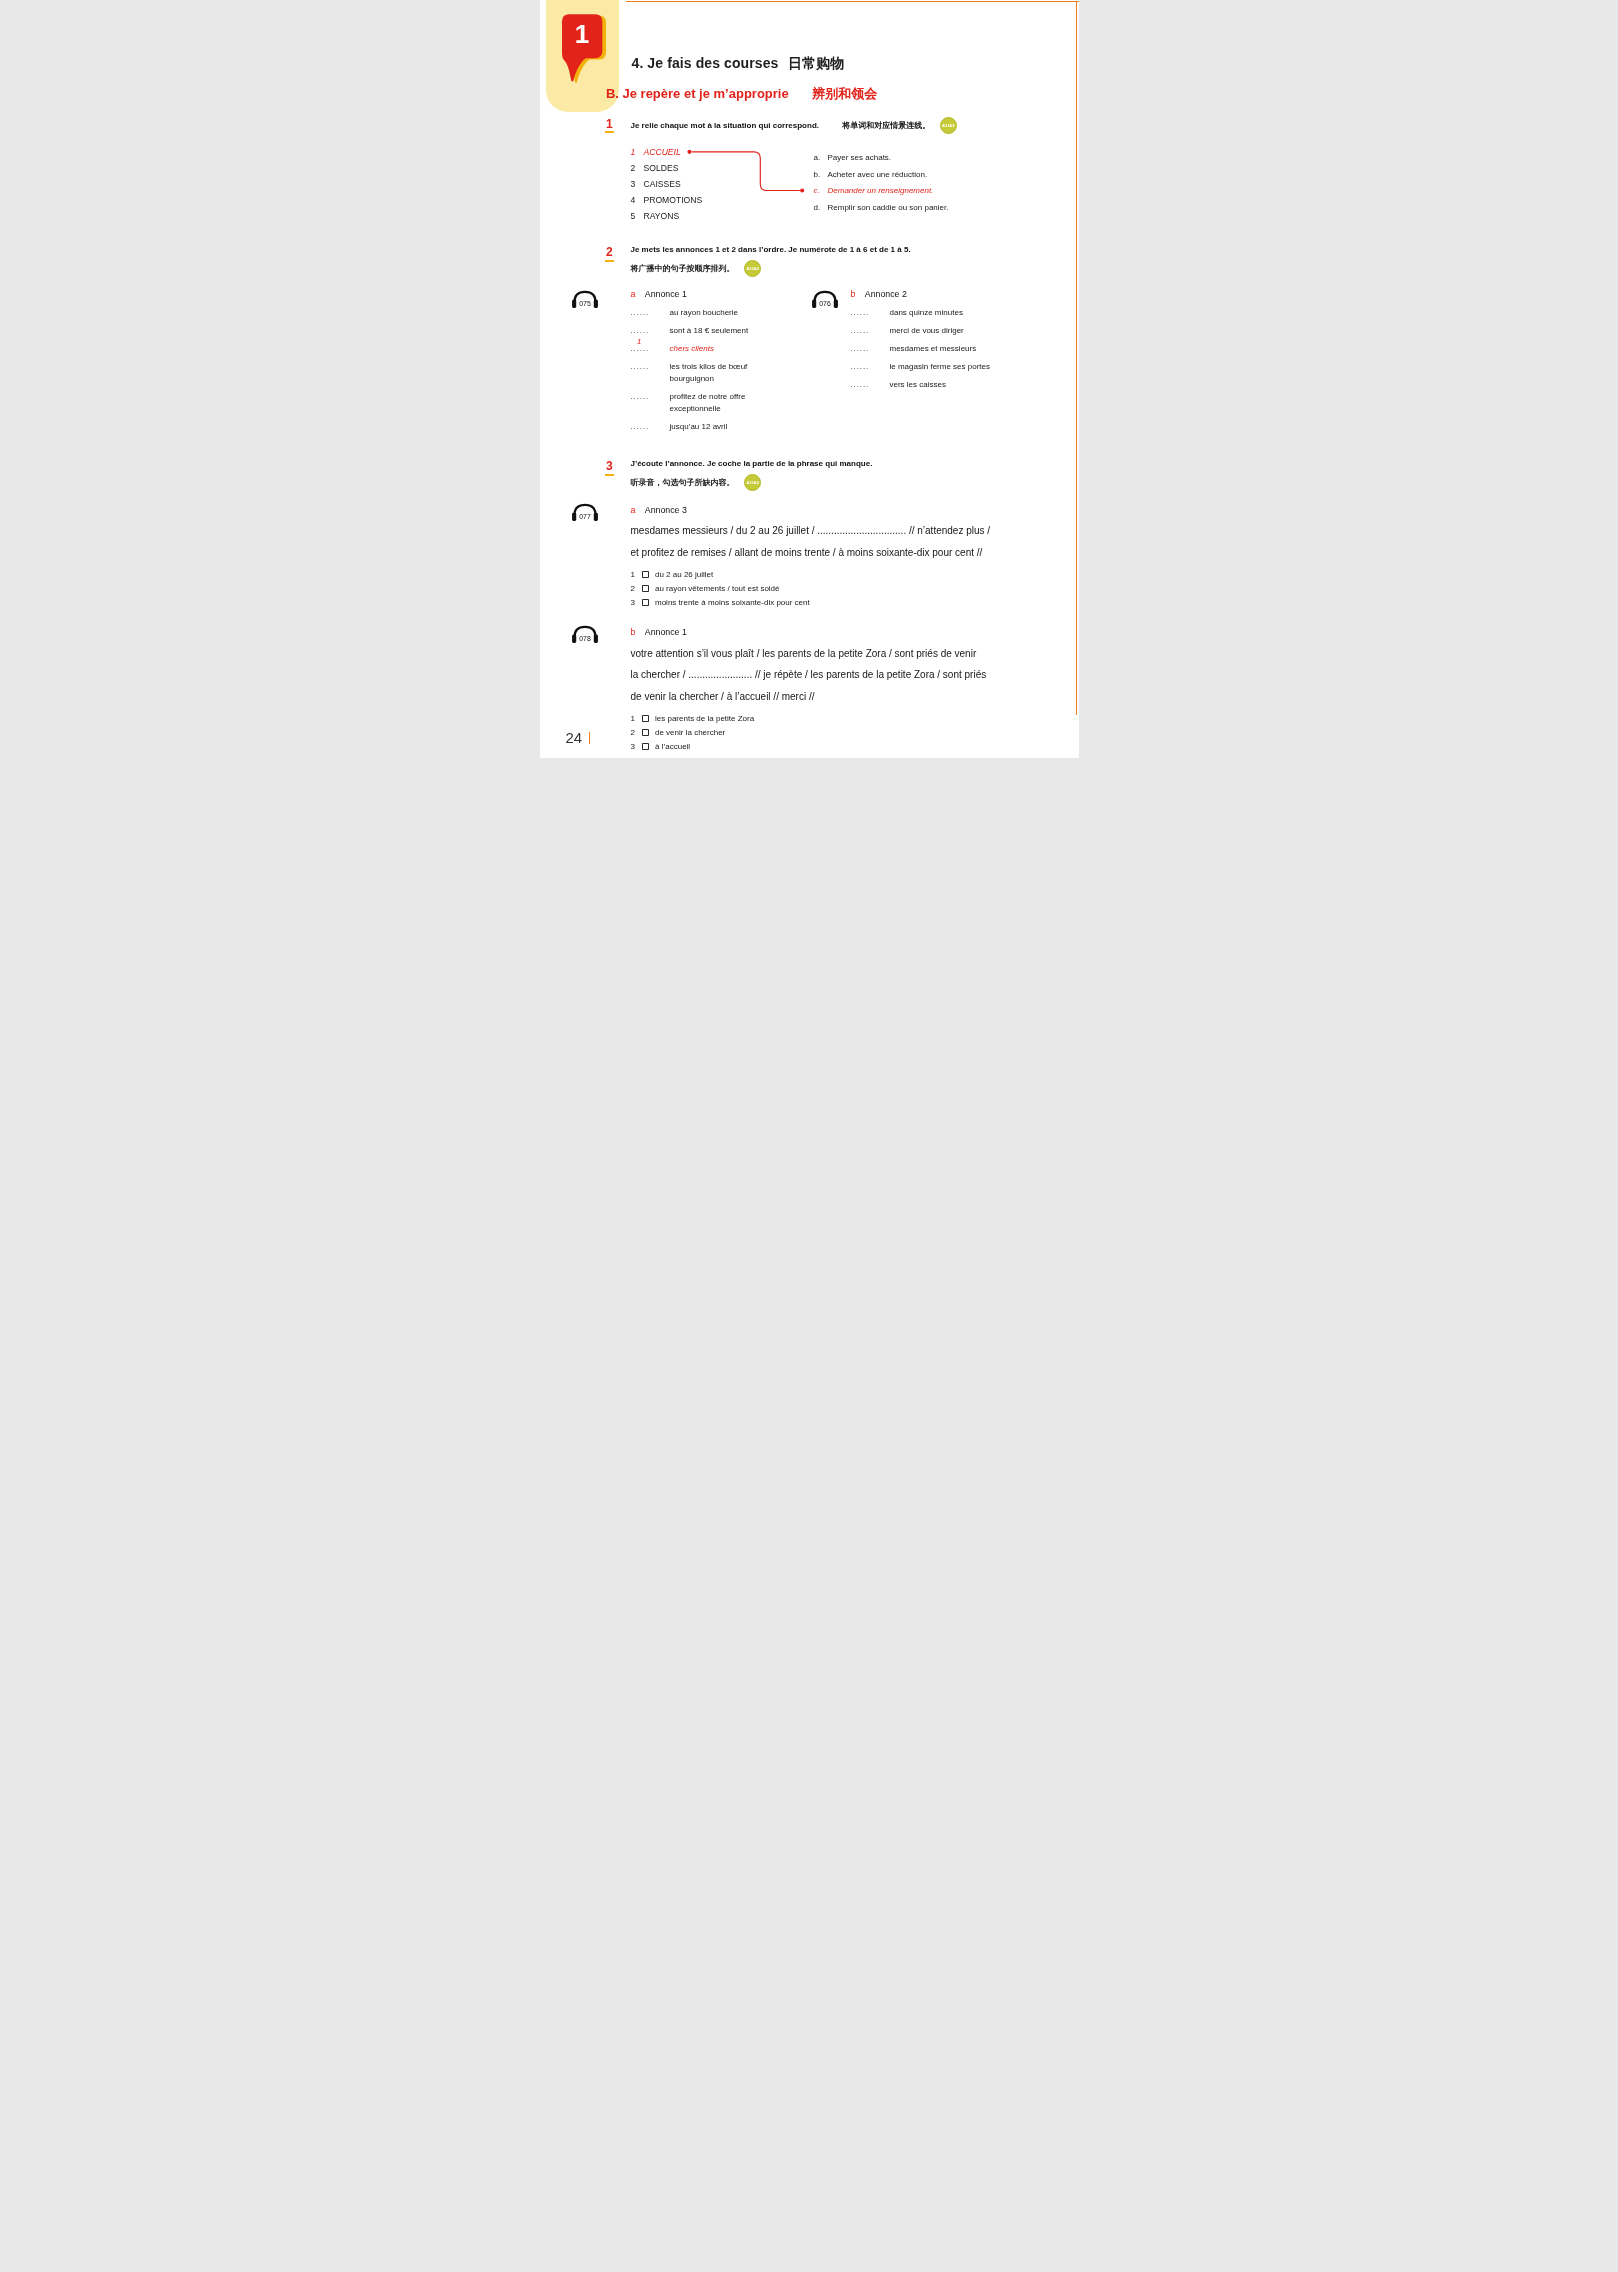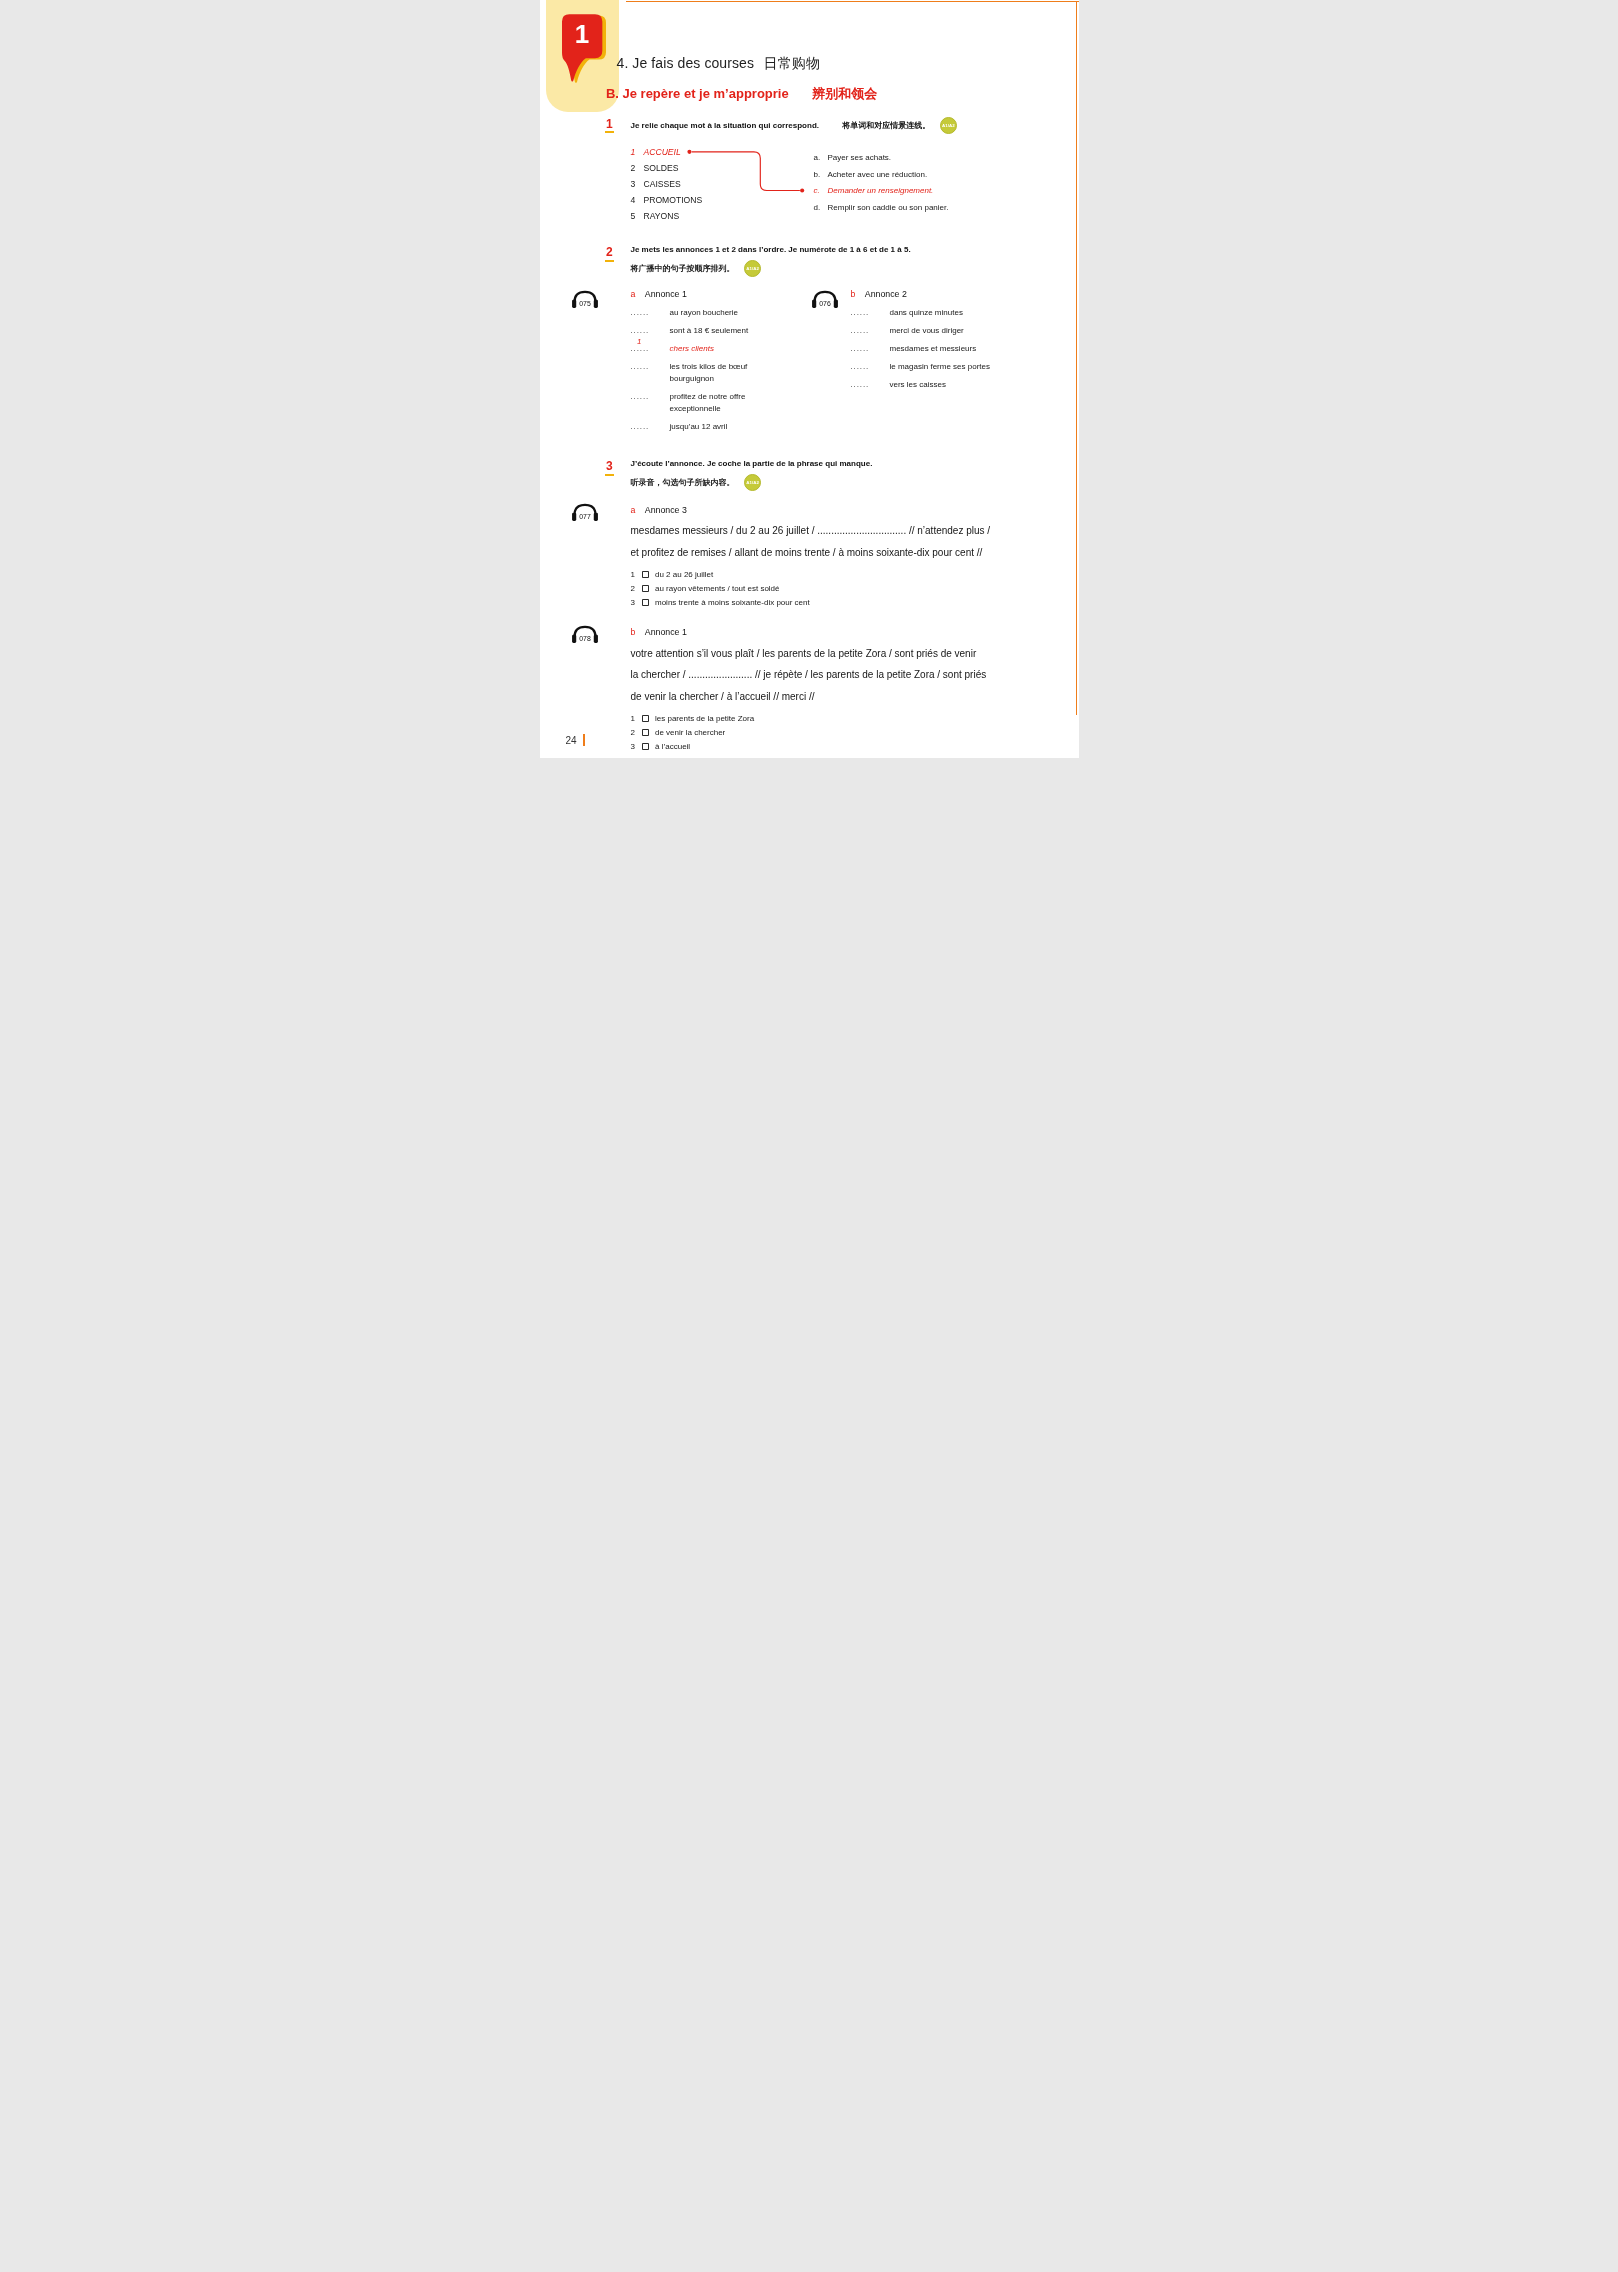--- a/index.html
+++ b/index.html
@@ -21,21 +21,21 @@
     background:#fbe9a6; border-radius:0 0 22px 22px;
   }
   .chapter-badge { position:absolute; top:14px; left:22px; width:44px; height:69px; }
   .badge-num {
     position:absolute; top:7.4px; left:0; width:41px; text-align:center;
     color:#ffffff; font-size:26px; font-weight:bold; line-height:1;
   }
 
   .content { position:absolute; top:55px; left:65px; width:451px; }
 
-  .title { margin-left:12px; font-size:14px; font-weight:normal; color:#1f1f1f; letter-spacing:0.1px; }
+  .title { margin-left:27px; font-size:14px; font-weight:bold; color:#1f1f1f; letter-spacing:0.1px; }
   .title .zh { margin-left:5.5px; }
 
   .section-head { margin-top:12px; margin-left:1.4px; font-size:13px; font-weight:bold; color:#e2231a; }
   .section-head .zh { margin-left:20px; }
 
   .exercise { display:flex; align-items:flex-start; }
   .ex1 { margin-top:14px; }
   .ex2 { margin-top:21px; }
   .ex3 { margin-top:20.3px; }
   .ex-num { width:26px; flex:none; font-size:12px; font-weight:bold; color:#e2231a; }
@@ -98,21 +98,21 @@
   .transcript { margin-top:5.5px; font-size:10px; line-height:2.15; max-width:430px; color:#161616; }
   .options { list-style:none; margin-top:6.5px; }
   .options li { display:flex; align-items:center; margin-bottom:5.1px; font-size:8px; }
   .options .onum { width:11px; flex:none; }
   .checkbox {
     width:7px; height:7px; border:0.9px solid #2b2b2b; border-radius:0.9px;
     margin-right:6.5px; flex:none; background:#fff;
   }
 
   
-  .page-num { position:absolute; left:26px; bottom:12px; display:flex; align-items:center; font-size:10px; color:#333; }
+  .page-num { position:absolute; left:26px; bottom:12px; display:flex; align-items:center; font-size:15px; color:#333; }
   .page-num .bar { width:1.4px; height:12px; background:#ef7d1a; margin-left:6.5px; }
 </style>
 </head>
 <body>
 
 <div class="page">
 
   <div class="top-line"></div>
   <div class="right-line"></div>
   <div class="corner-blob"></div>

